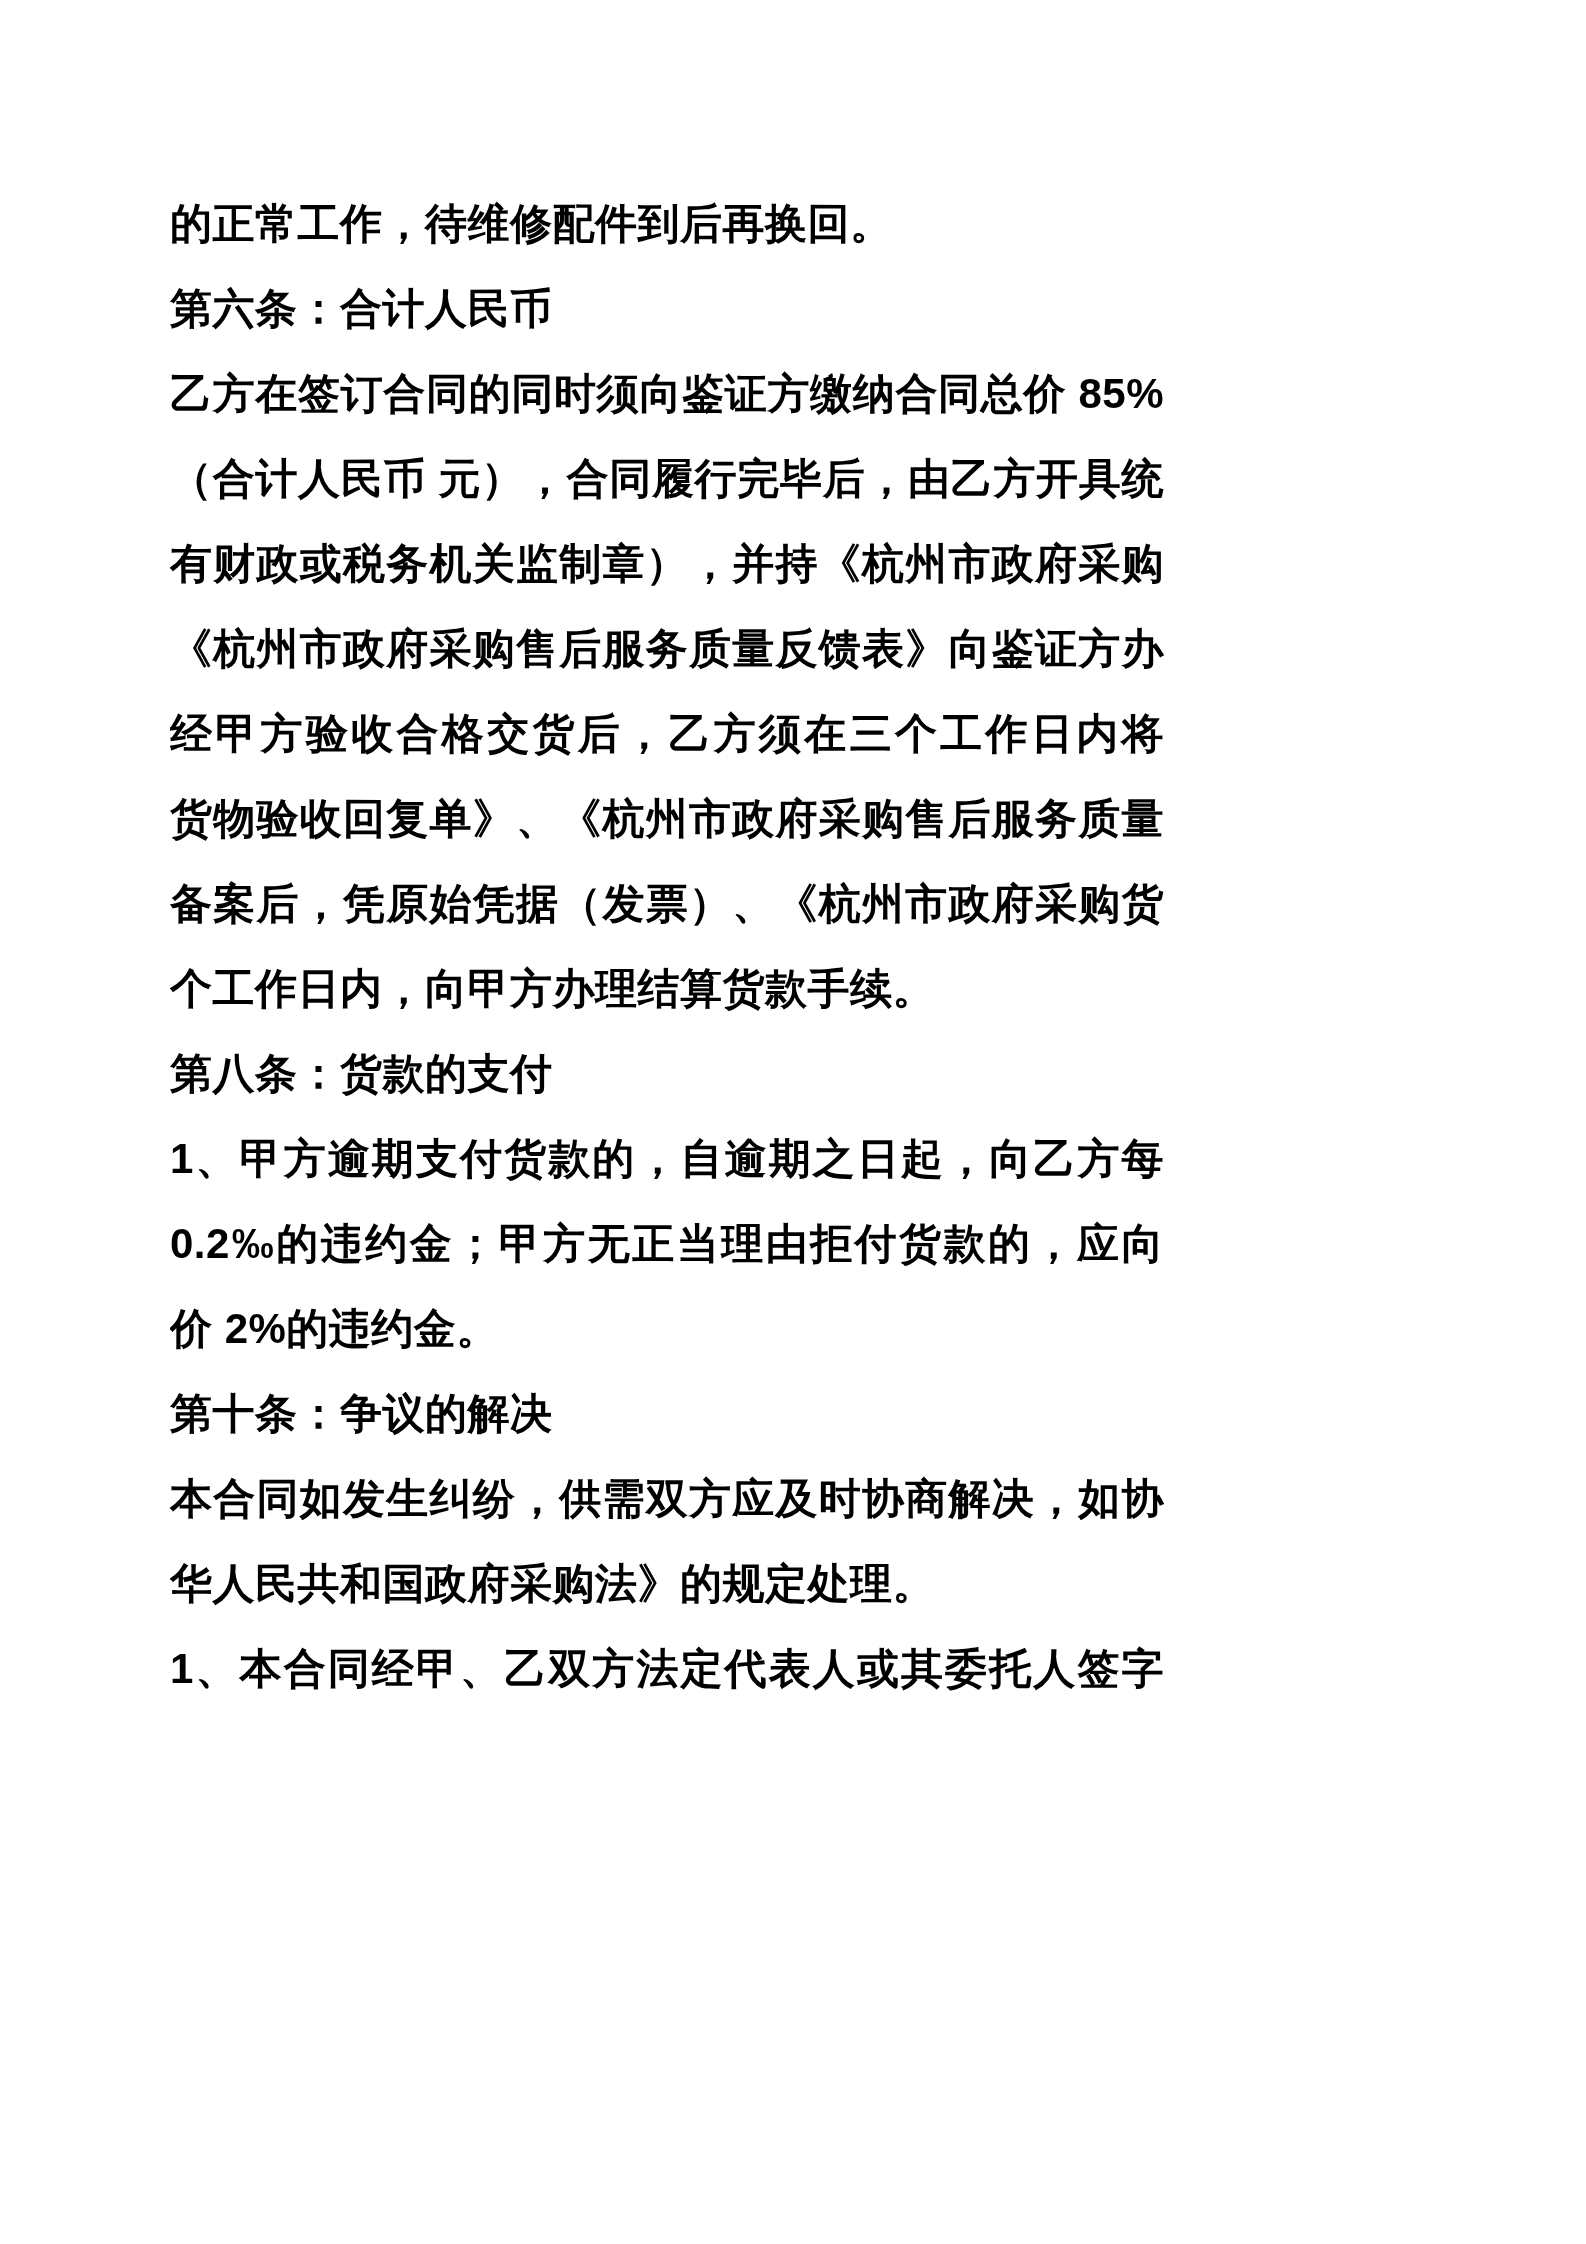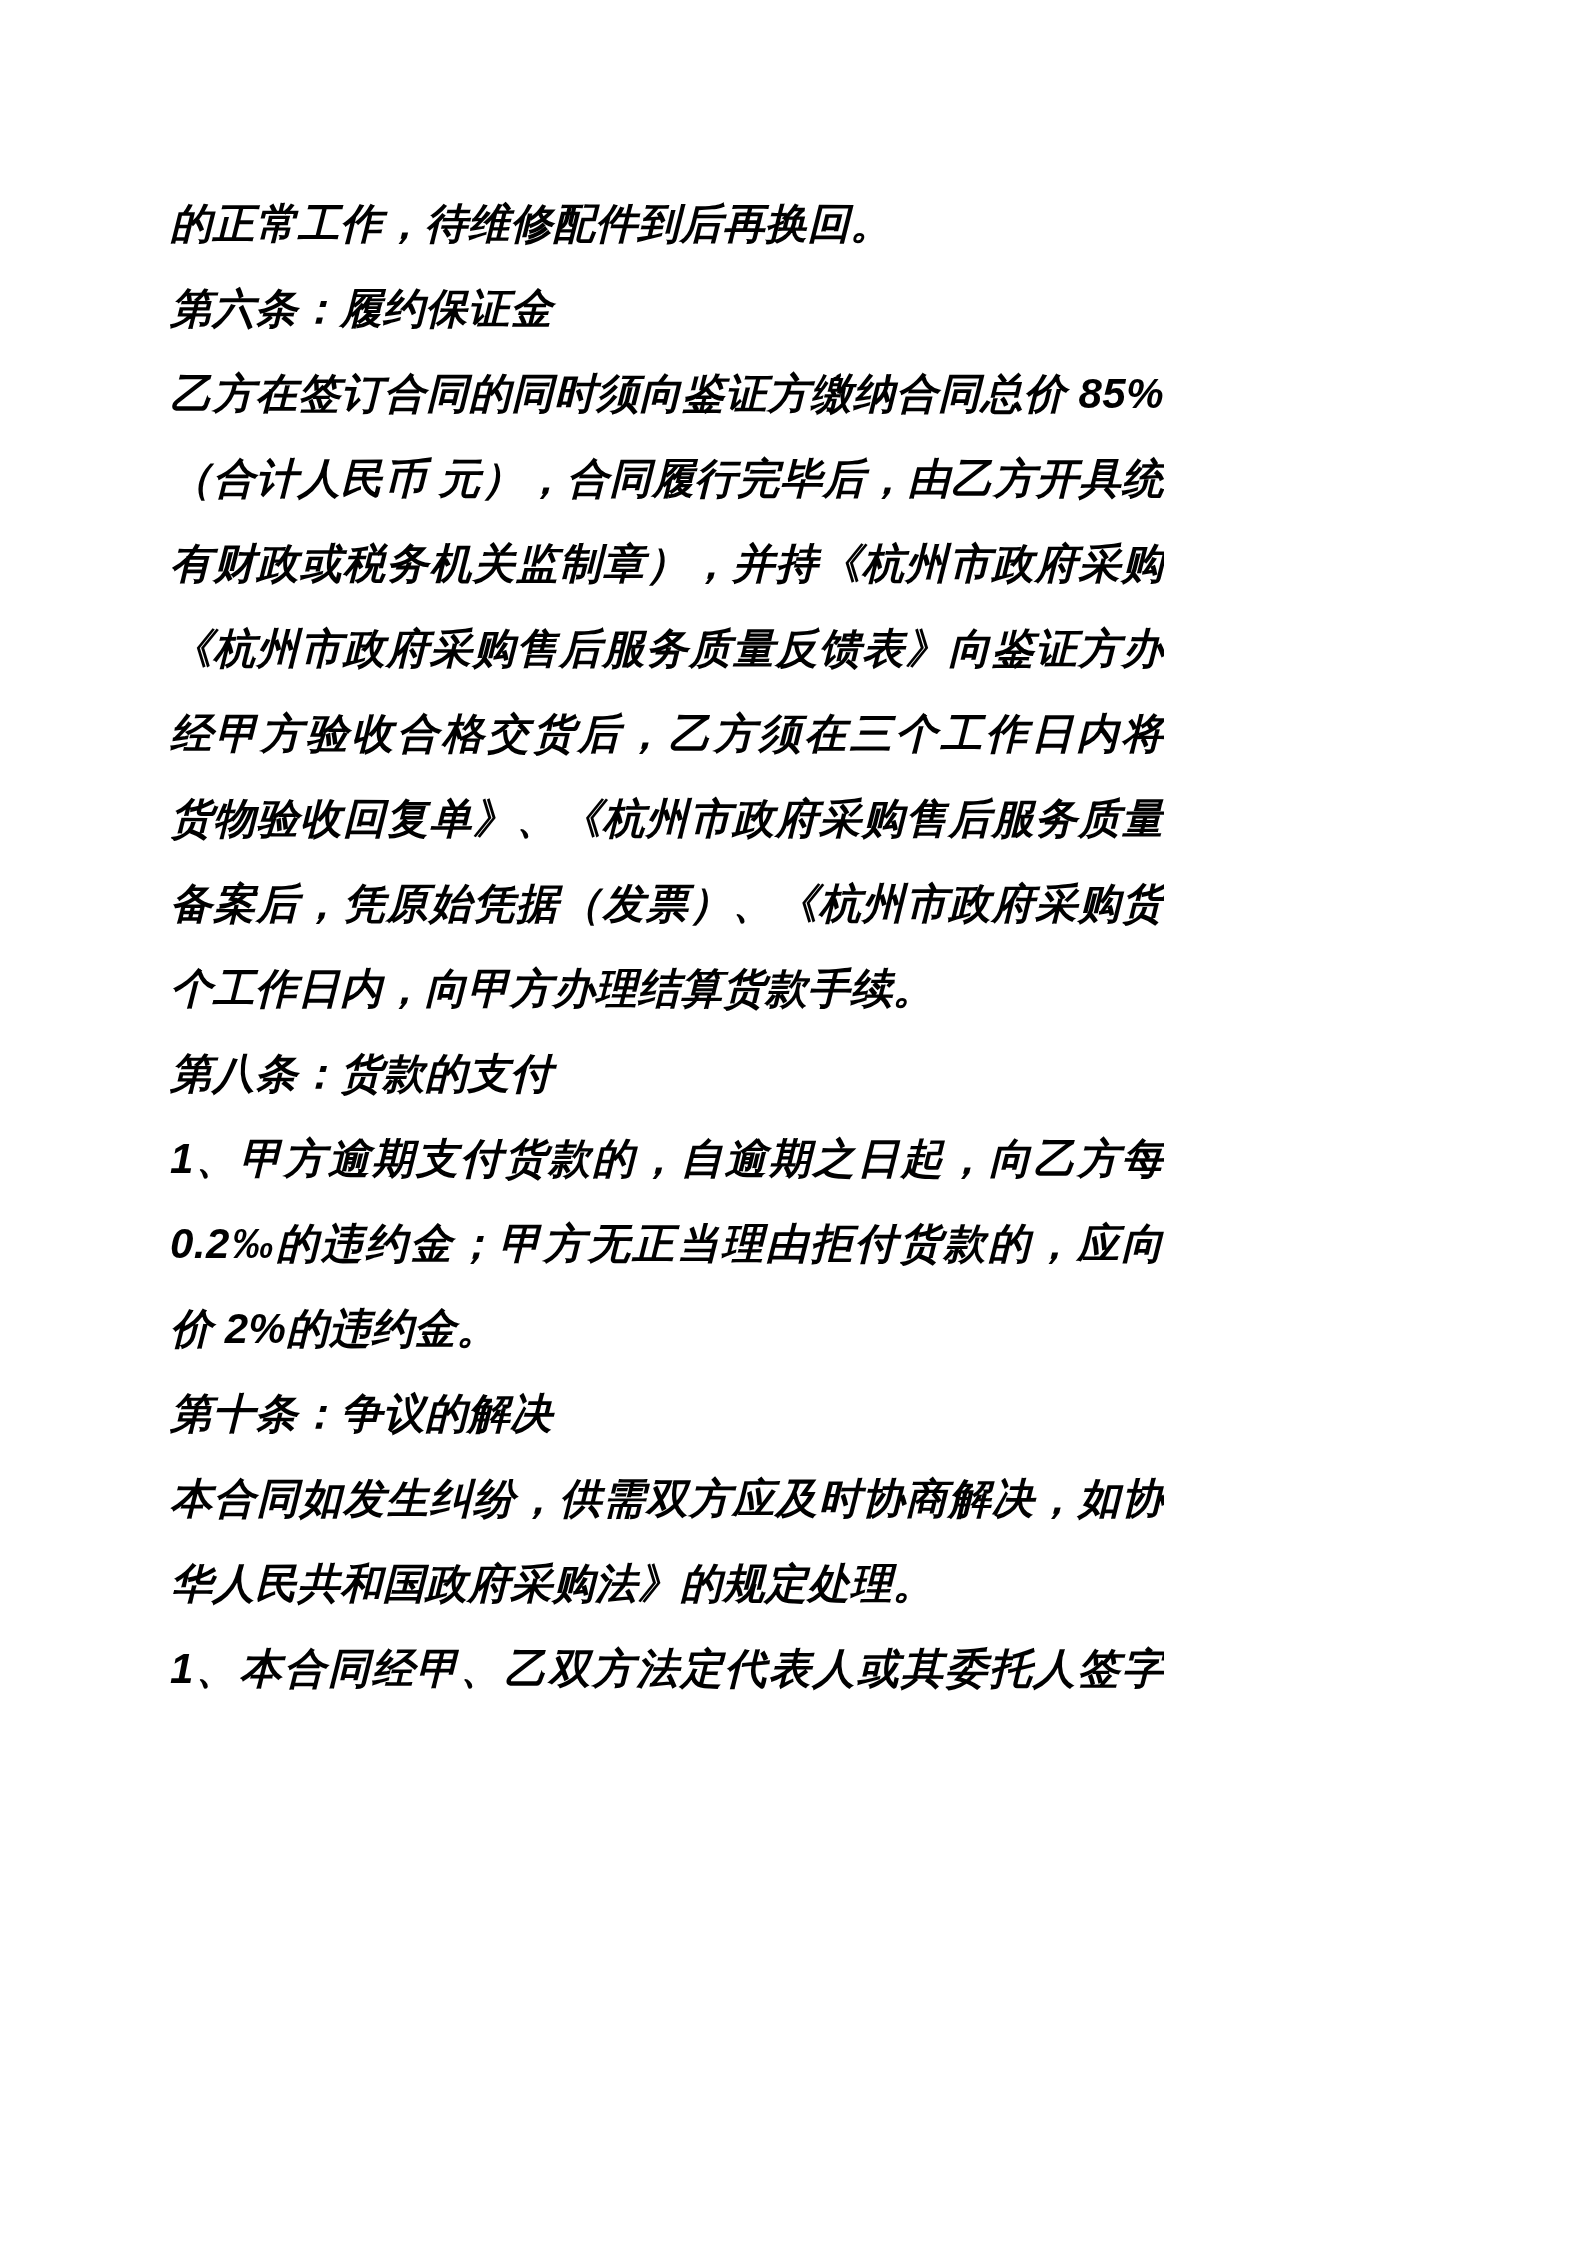--- a/index.html
+++ b/index.html
@@ -13,21 +13,20 @@
     font-family: "Liberation Sans", "DejaVu Sans", sans-serif;
     color: #000000;
     overflow: hidden;
   }
   .page {
     box-sizing: border-box;
     width: 1332px;
     height: 2244px;
     padding: 181px 168px 0 170px;
     background: #ffffff;
-    font-style: italic;
   }
   .doc-line {
     font-size: 42px;
     line-height: 85px;
     height: 85px;
     font-weight: 600;
     letter-spacing: 0.5px;
     text-align: left;
     white-space: pre-wrap;
     overflow: hidden;
@@ -41,21 +40,21 @@
   .doc-line.heading {
     font-weight: 700;
   }
 </style>
 </head>
 <body>
 
 <div class="page">
   <div id="doc-body">
       <div class="doc-line">的正常工作，待维修配件到后再换回。</div>
-      <div class="doc-line heading">第六条：履约保证金</div>
+      <div class="doc-line heading">第六条：合计人民币</div>
       <div class="doc-line stretch">乙方在签订合同的同时须向鉴证方缴纳合同总价 85%的履约保证金</div>
       <div class="doc-line stretch">（合计人民币 元），合同履行完毕后，由乙方开具统一收款收据（须</div>
       <div class="doc-line stretch">有财政或税务机关监制章），并持《杭州市政府采购货物验收回复单》、</div>
       <div class="doc-line stretch">《杭州市政府采购售后服务质量反馈表》向鉴证方办理履约保证金无</div>
       <div class="doc-line stretch">经甲方验收合格交货后，乙方须在三个工作日内将《杭州市政府采购</div>
       <div class="doc-line stretch">货物验收回复单》、《杭州市政府采购售后服务质量反馈表》报鉴证方</div>
       <div class="doc-line stretch">备案后，凭原始凭据（发票）、《杭州市政府采购货物验收回复单》在</div>
       <div class="doc-line">个工作日内，向甲方办理结算货款手续。</div>
       <div class="doc-line heading">第八条：货款的支付</div>
       <div class="doc-line stretch">1、甲方逾期支付货款的，自逾期之日起，向乙方每日偿付合同总价</div>

